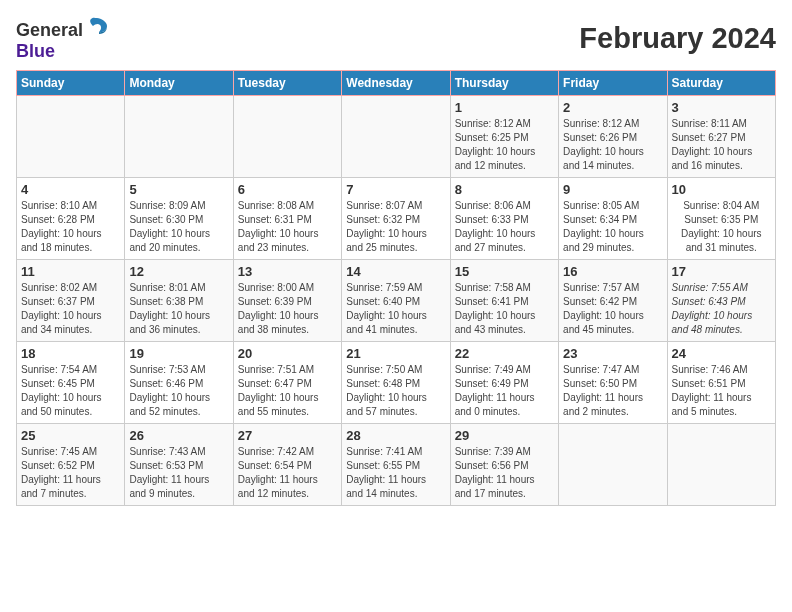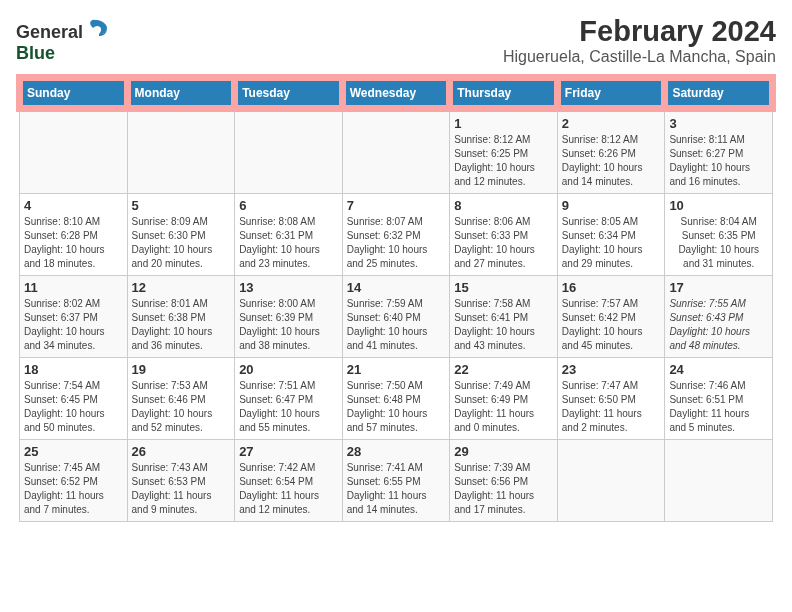--- a/index.html
+++ b/index.html
@@ -21,21 +21,21 @@
       align-items: center;
     }
     .logo-text-general {
       font-size: 18px;
       font-weight: bold;
       color: #333;
     }
     .logo-text-blue {
       font-size: 18px;
       font-weight: bold;
-      color: #14532d;
+      color: #4c1d95;
     }
     .logo-icon {
       width: 24px;
       height: 20px;
       margin-left: 2px;
     }
     .title-area {
       text-align: right;
     }
     .month-title {
@@ -53,21 +53,21 @@
       border-collapse: collapse;
       table-layout: fixed;
     }
     thead tr th {
       background-color: #2980b9;
       color: #fff;
       font-size: 12px;
       font-weight: bold;
       padding: 5px 4px;
       text-align: left;
-      border: 7px solid #fca5a5;
+      border: 1px solid #fca5a5;
     }
     tbody tr td {
       vertical-align: top;
       border: 1px solid #ccc;
       padding: 4px;
       height: 80px;
       font-size: 10px;
       color: #333;
       background: #fff;
     }
@@ -96,21 +96,20 @@
       <span class="logo-text-general">General</span><svg class="logo-icon" viewBox="0 0 24 20" xmlns="http://www.w3.org/2000/svg">
         <path d="M12 2 C16 2 22 6 22 10 C22 14 18 17 14 16 C16 14 17 11 15 9 C13 7 10 8 8 10 C6 8 4 5 6 3 C8 1 10 2 12 2Z" fill="#2980b9"></path>
         <path d="M14 16 C18 17 22 14 22 10 C22 14 20 18 14 18Z" fill="#1a6fa0"></path>
       </svg>
       <br>
       <span class="logo-text-blue">Blue</span>
     </div>
   </div>
   <div class="title-area">
     <div class="month-title">February 2024</div>
-    <div class="location-title">Higueruela, Castille-La Mancha, Spain</div>
   </div>
 </div>
 
 <table>
   <thead>
     <tr>
     <th>Sunday</th>
         <th>Monday</th>
         <th>Tuesday</th>
         <th>Wednesday</th>

